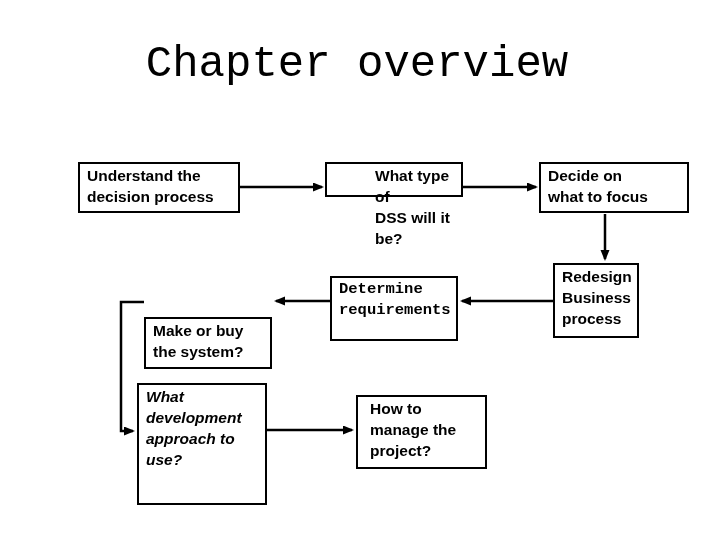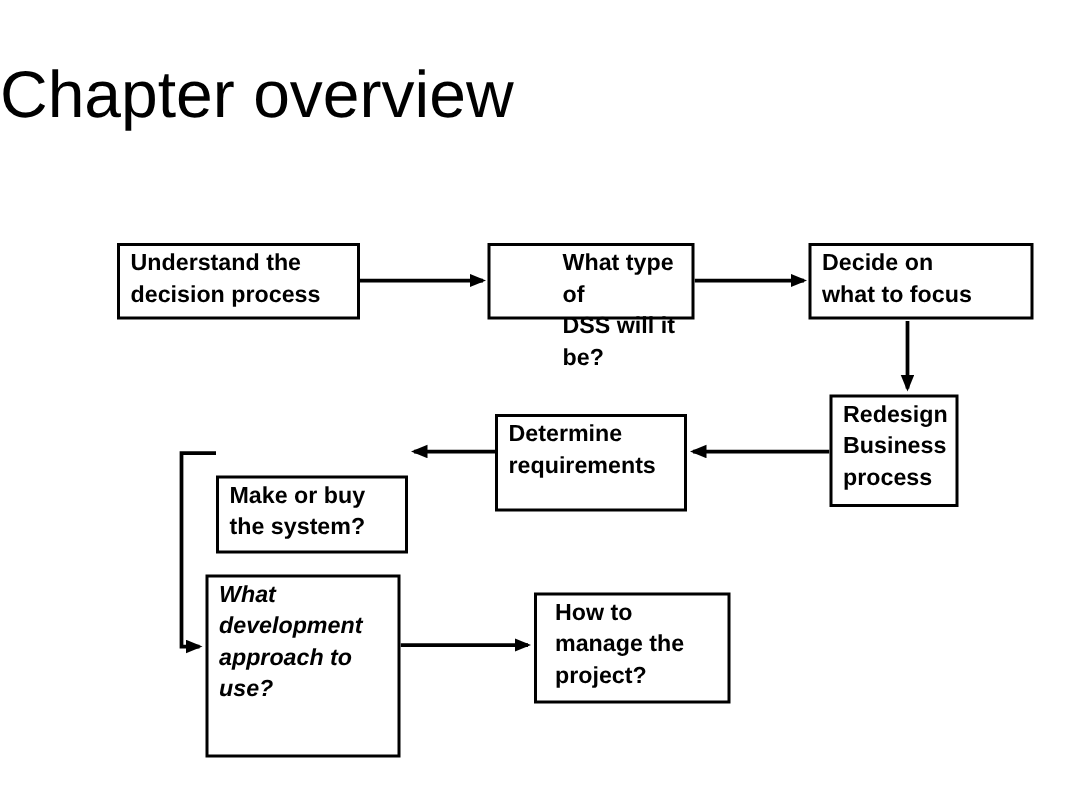--- a/index.html
+++ b/index.html
@@ -14,25 +14,27 @@
     background: #ffffff;
     overflow: hidden;
     font-family: "Liberation Sans", sans-serif;
     color: #000000;
   }
   .title {
     position: absolute;
     left: 0;
     right: 6px;
     top: 40px;
+    text-align: center;
     font-size: 44px;
     line-height: 48px;
     font-weight: 400;
     color: #000000;
     white-space: nowrap;
+    font-family: Liberation Mono, monospace;
   }
   .connectors {
     position: absolute;
     left: 0;
     top: 0;
     width: 720px;
     height: 540px;
   }
   .node {
     position: absolute;
@@ -44,24 +46,24 @@
     padding: 1px 4px 1px 7px;
     font-weight: bold;
     font-size: 15.5px;
     line-height: 21px;
     color: #000000;
   }
   .node-label {
     white-space: pre-line;
   }
   #node-understand    { left: 78px;  top: 162px; width: 162px; height: 51px; }
-  #node-what-type     { left: 325px; top: 162px; width: 138px; height: 51px; padding-left: 48px; }
+  #node-what-type     { left: 325px; top: 162px; width: 138px; height: 35px; padding-left: 48px; }
   #node-decide        { left: 539px; top: 162px; width: 150px; height: 51px; }
   #node-redesign      { left: 553px; top: 263px; width: 86px; height: 75px; }
-  #node-determine     { left: 330px; top: 276px; width: 128px; height: 65px; }
+  #node-determine     { left: 330px; top: 276px; width: 128px; height: 65px; font-family: Liberation Mono, monospace; }
   #node-make-buy      { left: 144px; top: 276px; width: 128px; height: 52px; margin-top: 41px; }
   #node-dev-approach  { left: 137px; top: 383px; width: 130px; height: 122px; font-style: italic; }
   #node-how-manage    { left: 356px; top: 395px; width: 131px; height: 74px; padding-left: 12px; }
 </style>
 </head>
 <body>
 
 <div class="slide">
 
   <div class="title">Chapter overview</div>

